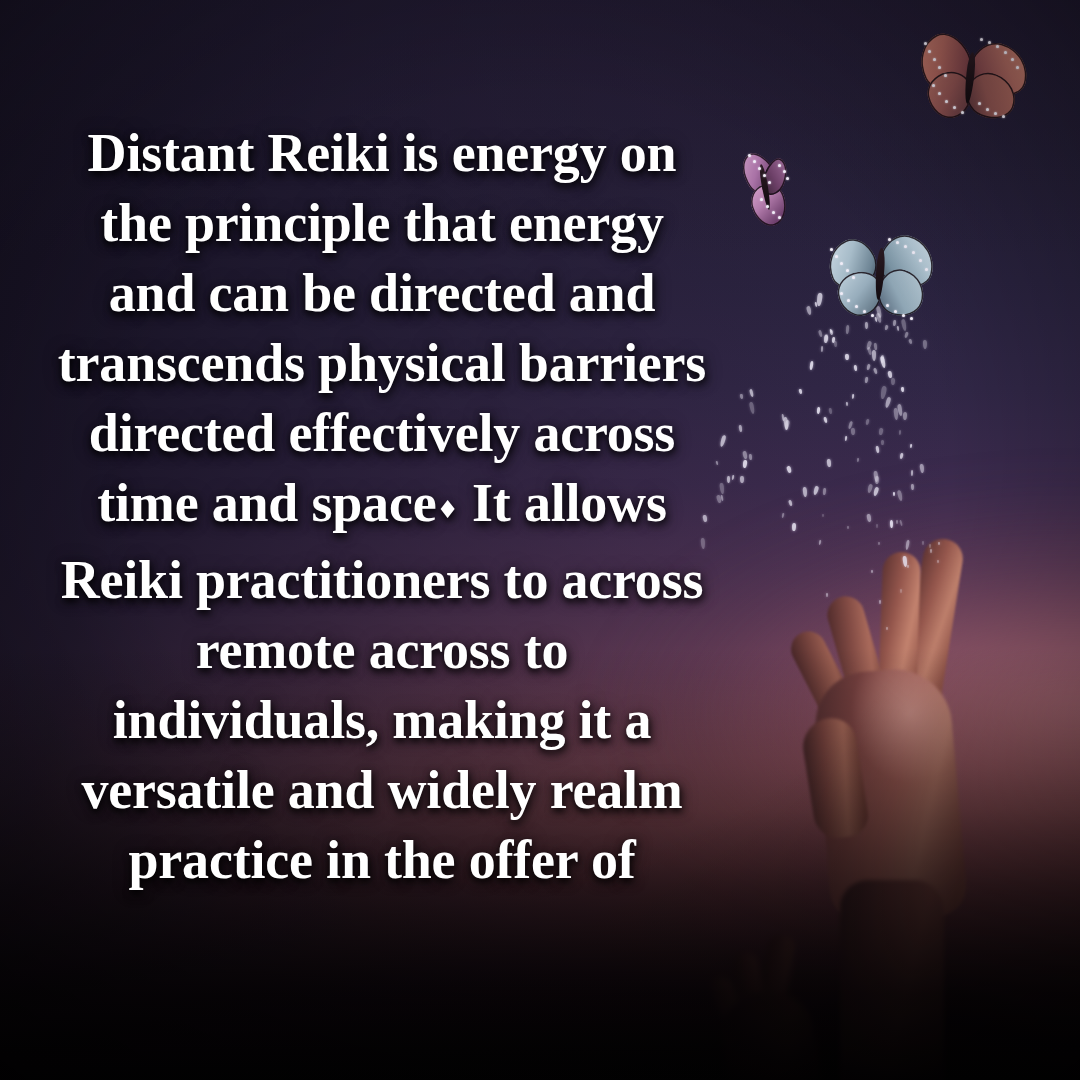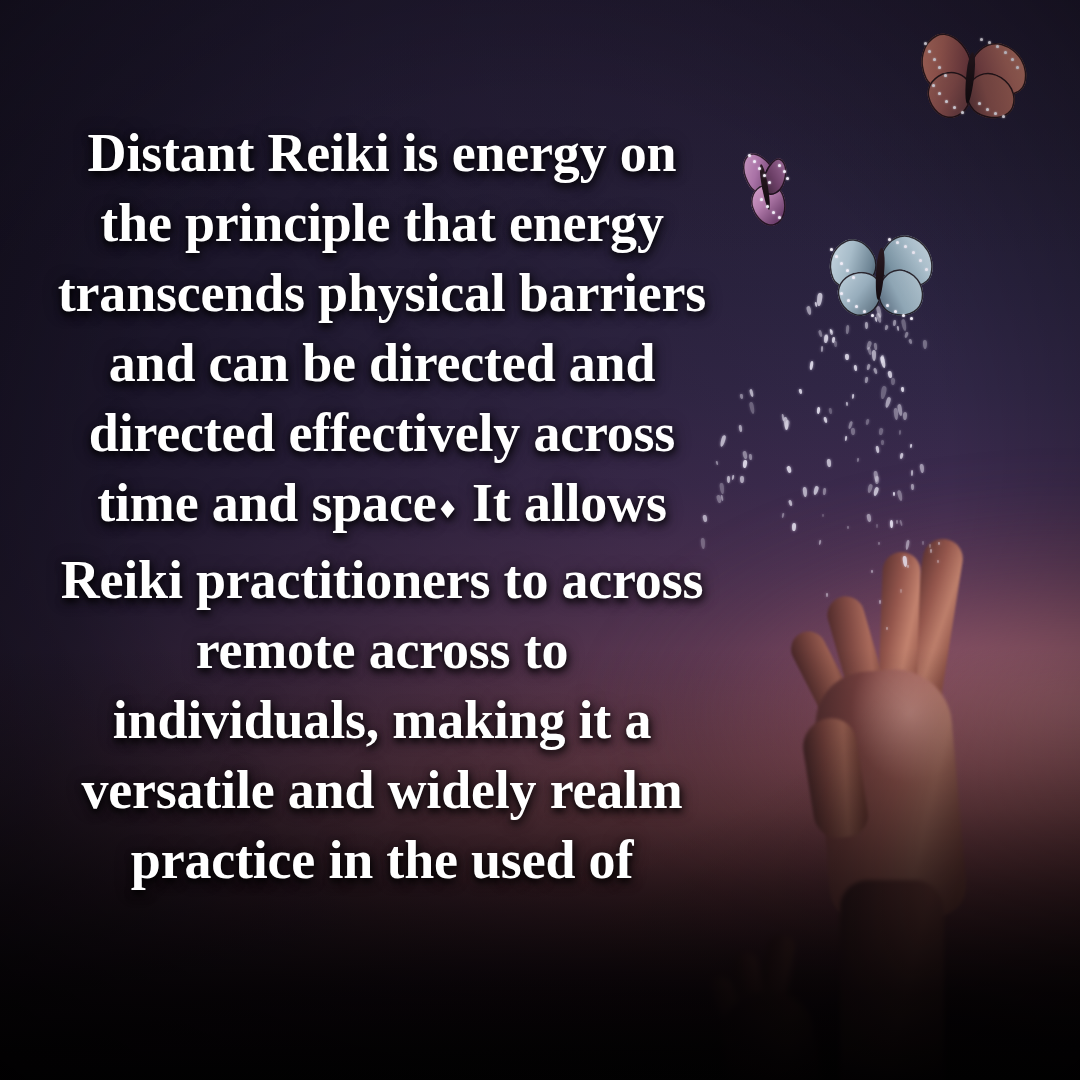--- a/index.html
+++ b/index.html
@@ -524,24 +524,24 @@
         <div class="spot" style="left: 74px; top: 78px;"></div>
         <div class="spot" style="left: 82px; top: 81px;"></div>
       </div>
   </div>
 
   <div class="vignette"></div>
 
   <div class="quote" id="quote">
       <span class="ln">Distant Reiki is energy on</span>
       <span class="ln">the principle that energy</span>
+      <span class="ln">and can be directed and</span>
       <span class="ln">transcends physical barriers</span>
-      <span class="ln">and can be directed and</span>
       <span class="ln">directed effectively across</span>
       <span class="ln">time and space<span class="sp">♦</span> It allows</span>
       <span class="ln">Reiki practitioners to across</span>
       <span class="ln">remote across to</span>
       <span class="ln">individuals, making it a</span>
       <span class="ln">versatile and widely realm</span>
-      <span class="ln">practice in the used of</span>
+      <span class="ln">practice in the offer of</span>
     </div>
 
 </div>
 
 </body></html>

